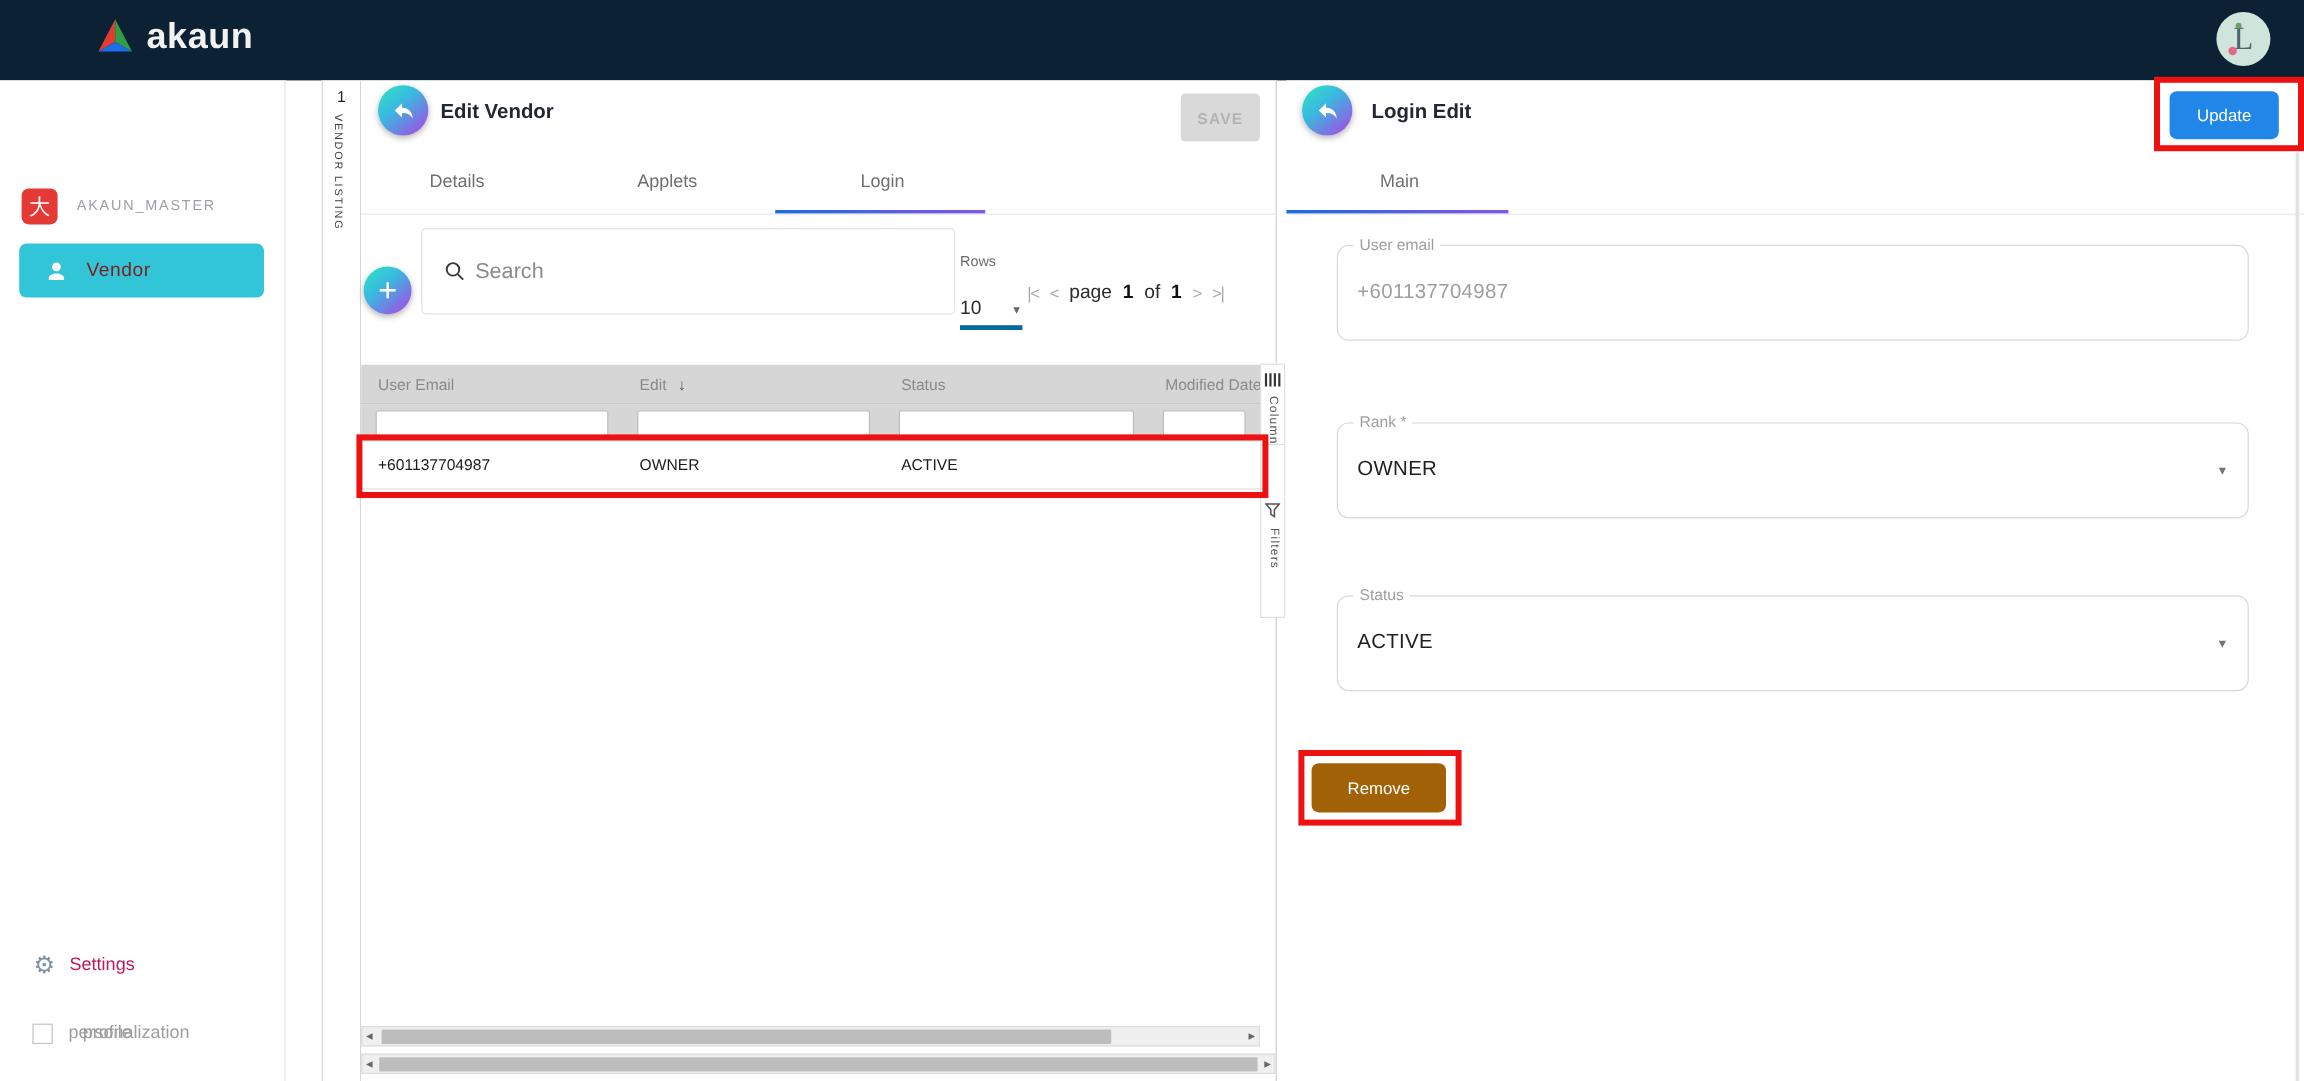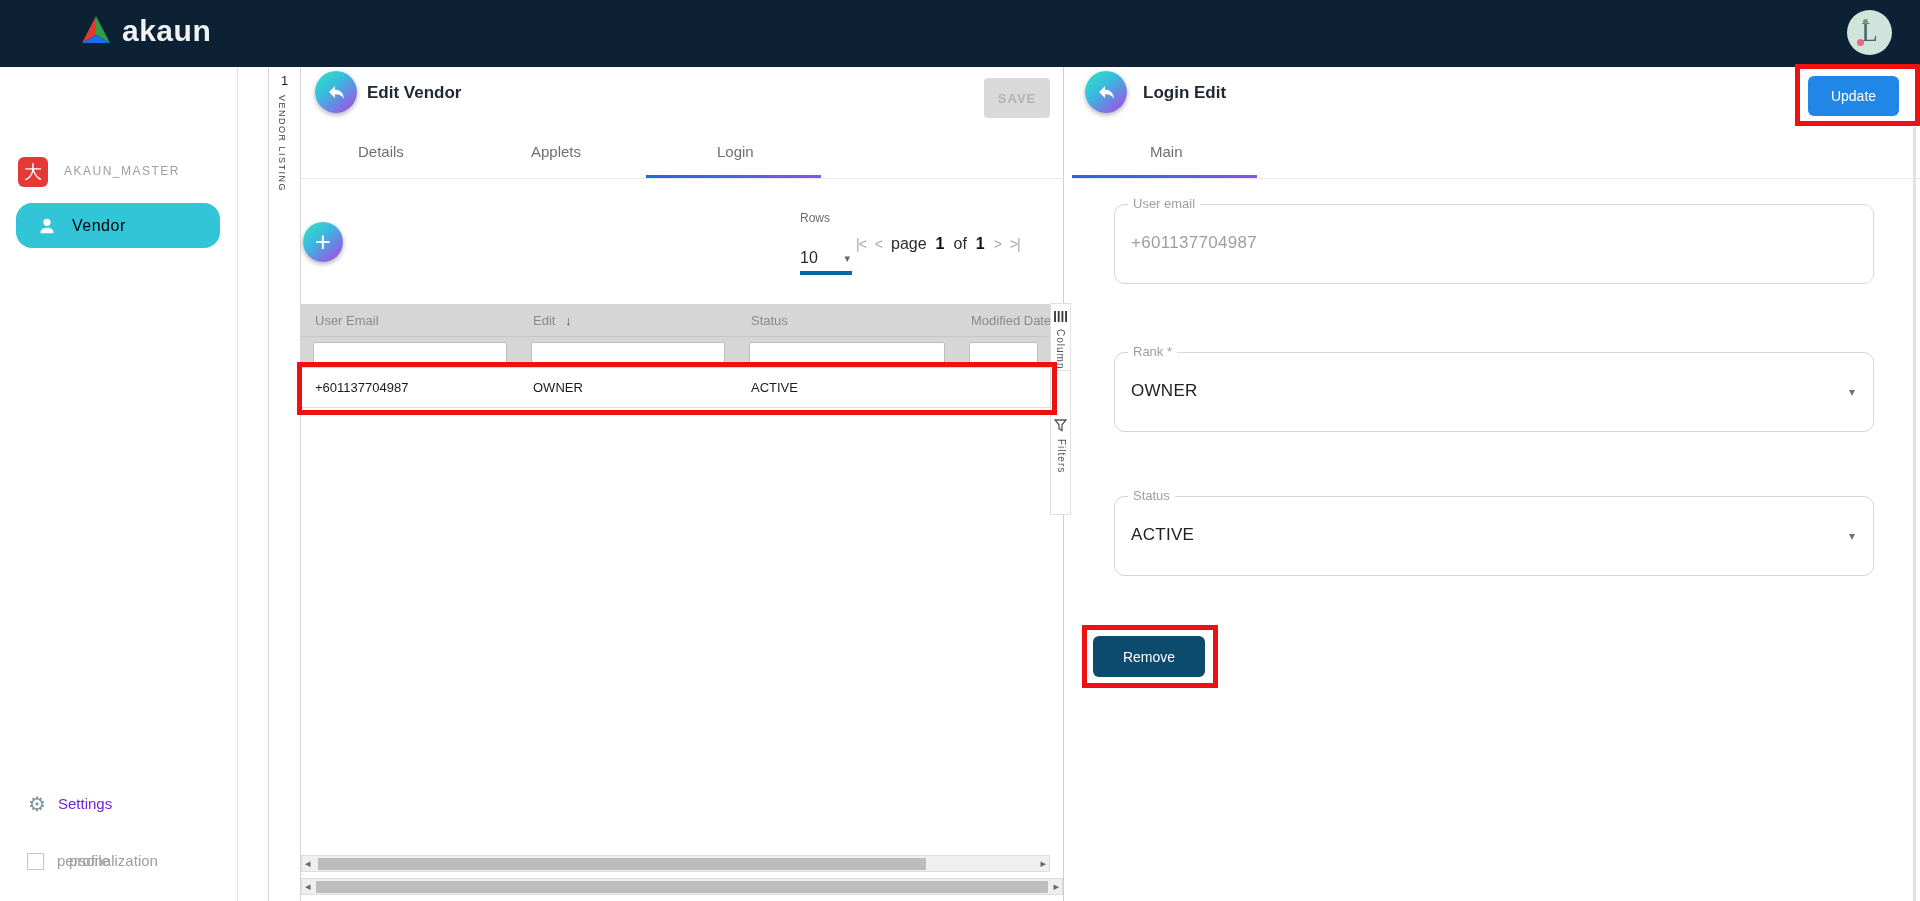--- a/index.html
+++ b/index.html
@@ -23,28 +23,28 @@
   .pill-iconwrap { position:absolute; left:6px; top:4px; width:48px; height:48px; border-radius:50%;
     background:radial-gradient(circle at 35% 30%, #a8203f, #5a0c21); border:2px solid #8e8e8e;
     display:flex; align-items:center; justify-content:center; }
   .pill-title { position:absolute; left:64px; top:9px; width:164px; color:#fff; font-size:15px; line-height:1.3; }
   .collapse-btn { position:absolute; right:14px; top:18px; cursor:pointer; }
   .side-item-master { position:absolute; left:0; top:88px; width:238px; height:40px; }
   .master-icon { position:absolute; left:18px; top:2px; width:30px; height:30px; background:#e53935; border-radius:6px;
     color:#fff; font-size:18px; display:flex; align-items:center; justify-content:center; }
   .master-label { position:absolute; left:64px; top:9px; font-size:12px; color:#9aa0a6; letter-spacing:1.5px; }
   .vendor-item { position:absolute; left:16px; top:136px; width:204px; height:45px; background:#32c5d8;
-    border-radius:16px; display:flex; align-items:center; gap:14px; padding-left:20px;
-    color:#000000; font-size:16px; letter-spacing:.5px; }
+    border-radius:6px; display:flex; align-items:center; gap:14px; padding-left:20px;
+    color:#7f1d1d; font-size:16px; letter-spacing:.5px; }
   .applet-item { position:absolute; left:0; top:203px; width:238px; height:34px; }
   .applet-icon { position:absolute; left:30px; top:8px; }
   .applet-label { position:absolute; left:62px; top:8px; font-size:15px; color:#8e8e8e; }
   .settings-item { position:absolute; left:0; top:724px; width:238px; height:30px; }
   .gear { position:absolute; left:28px; top:1px; font-size:20px; color:#7e93a0; }
-  .settings-label { position:absolute; left:58px; top:4px; font-size:15px; color:#6d28d9; }
+  .settings-label { position:absolute; left:58px; top:4px; font-size:15px; color:#be185d; }
   .profile-box { position:absolute; left:27px; top:786px; width:17px; height:17px; border:1px solid #c4c4c4; background:#fff; }
   .profile-label { position:absolute; left:45px; top:785px; font-size:15px; color:#9e9e9e;padding-left:24px; }
   .personalization-label { position:absolute; left:57px; top:785px; font-size:15px; color:#9e9e9e; }
 
   
   .listing-strip { position:absolute; left:268px; top:67px; width:33px; height:834px; background:#fff;
     border-left:1px solid #d6d6d6; border-right:1px solid #d6d6d6; }
   .listing-num { position:absolute; left:0; top:6px; width:31px; text-align:center; font-size:13px; color:#222; }
   .listing-label { position:absolute; left:8px; top:28px; writing-mode:vertical-rl; font-size:9px;
     color:#3c3c3c; letter-spacing:1.5px; }
@@ -113,21 +113,21 @@
   .rp-back { position:absolute; left:13px; top:4px; }
   .rp-title { position:absolute; left:71px; top:16px; }
   .update-btn { position:absolute; left:736px; top:9px; width:91px; height:40px; background:#2087e9; border:none;
     border-radius:6px; color:#fff; font-size:14px; cursor:pointer; }
   .rp-tab-main { position:absolute; left:78px; top:76px; }
   .field { position:absolute; left:42px; width:760px; height:80px; border:1px solid #d8d8d8; border-radius:10px; background:#fff; }
   .field-label { position:absolute; left:13px; top:-9px; background:#fff; padding:0 5px; font-size:13px; color:#9e9e9e; }
   .field-value { position:absolute; left:16px; top:28px; font-size:17px; color:#212121; letter-spacing:.3px; }
   .field-value.disabled { color:#9e9e9e; }
   .field-caret { position:absolute; right:18px; top:32px; font-size:12px; color:#757575; cursor:pointer; }
-  .remove-btn { position:absolute; left:21px; top:569px; width:112px; height:41px; background:#0c4a6e; border:none;
+  .remove-btn { position:absolute; left:21px; top:569px; width:112px; height:41px; background:#a16207; border:none;
     border-radius:6px; color:#fff; font-size:14px; cursor:pointer; }
   .rp-scroll-line { position:absolute; left:841px; top:60px; width:3px; height:774px; background:#e3e3e3; }
 </style>
 </head>
 <body>
 
 <div class="navbar">
   <div class="logo">
     <svg width="36" height="32" viewBox="0 0 36 32">
       <polygon points="18,1 4,28 18,20" fill="#e23b32"></polygon>
@@ -183,20 +183,27 @@
   <button class="save-btn">SAVE</button>
 
   <div class="tab-label lp-tab-details">Details</div>
   <div class="tab-label lp-tab-applets">Applets</div>
   <div class="tab-label lp-tab-login">Login</div>
   <div class="tab-underline" style="left:345px; top:108px; width:175px;"></div>
   <div class="hdr-divider" style="left:0; top:111px; width:763px;"></div>
 
   <div class="plus-btn">
     <span>+</span>
+  </div>
+  <div class="search-box">
+    <svg width="18" height="18" viewBox="0 0 18 18">
+      <circle cx="7.5" cy="7.5" r="5.2" fill="none" stroke="#3a3a3a" stroke-width="1.6"></circle>
+      <line x1="11.6" y1="11.6" x2="16" y2="16" stroke="#3a3a3a" stroke-width="1.6"></line>
+    </svg>
+    <input class="search-input" type="text" placeholder="Search" style="">
   </div>
 
   <div class="rows-label">Rows</div>
   <div class="rows-select">
     <span>10</span>
     <span class="rows-caret">▾</span>
   </div>
   <div class="pagination">
     <span class="pg-nav">|&lt;</span>
     <span class="pg-nav">&lt;</span>

